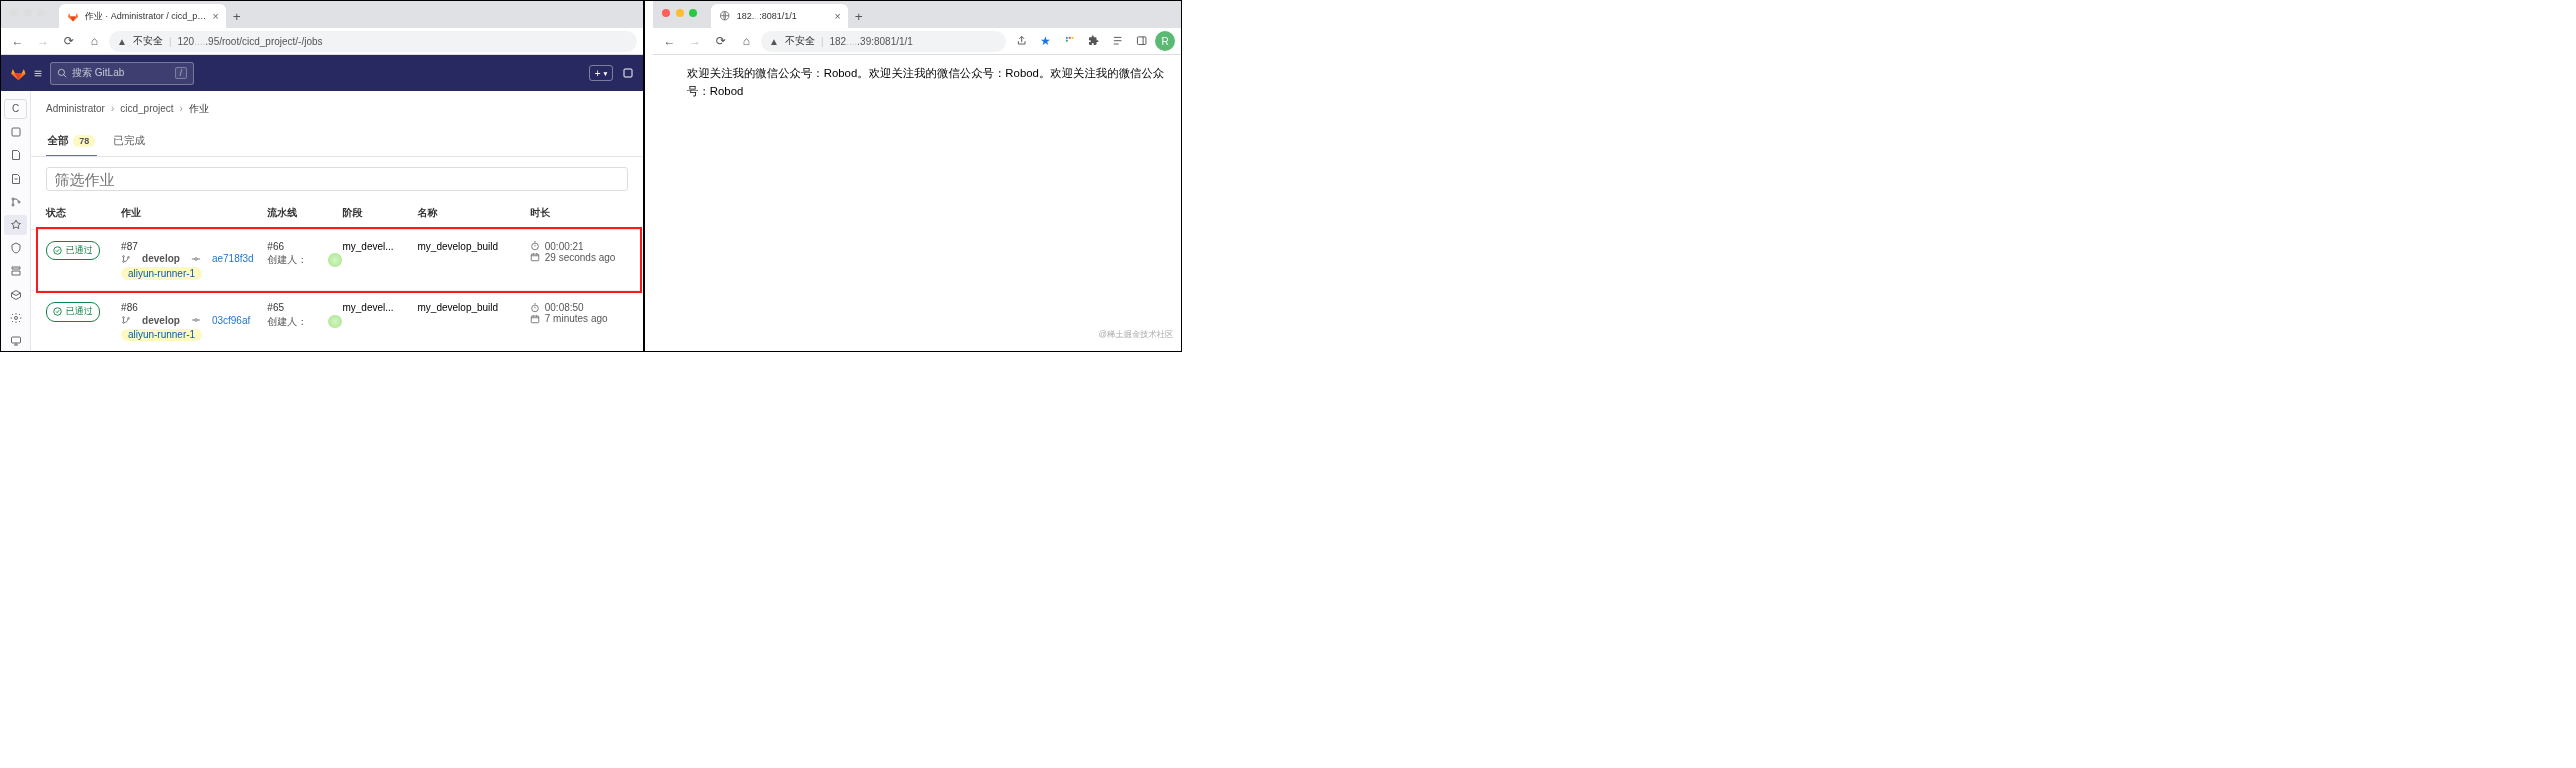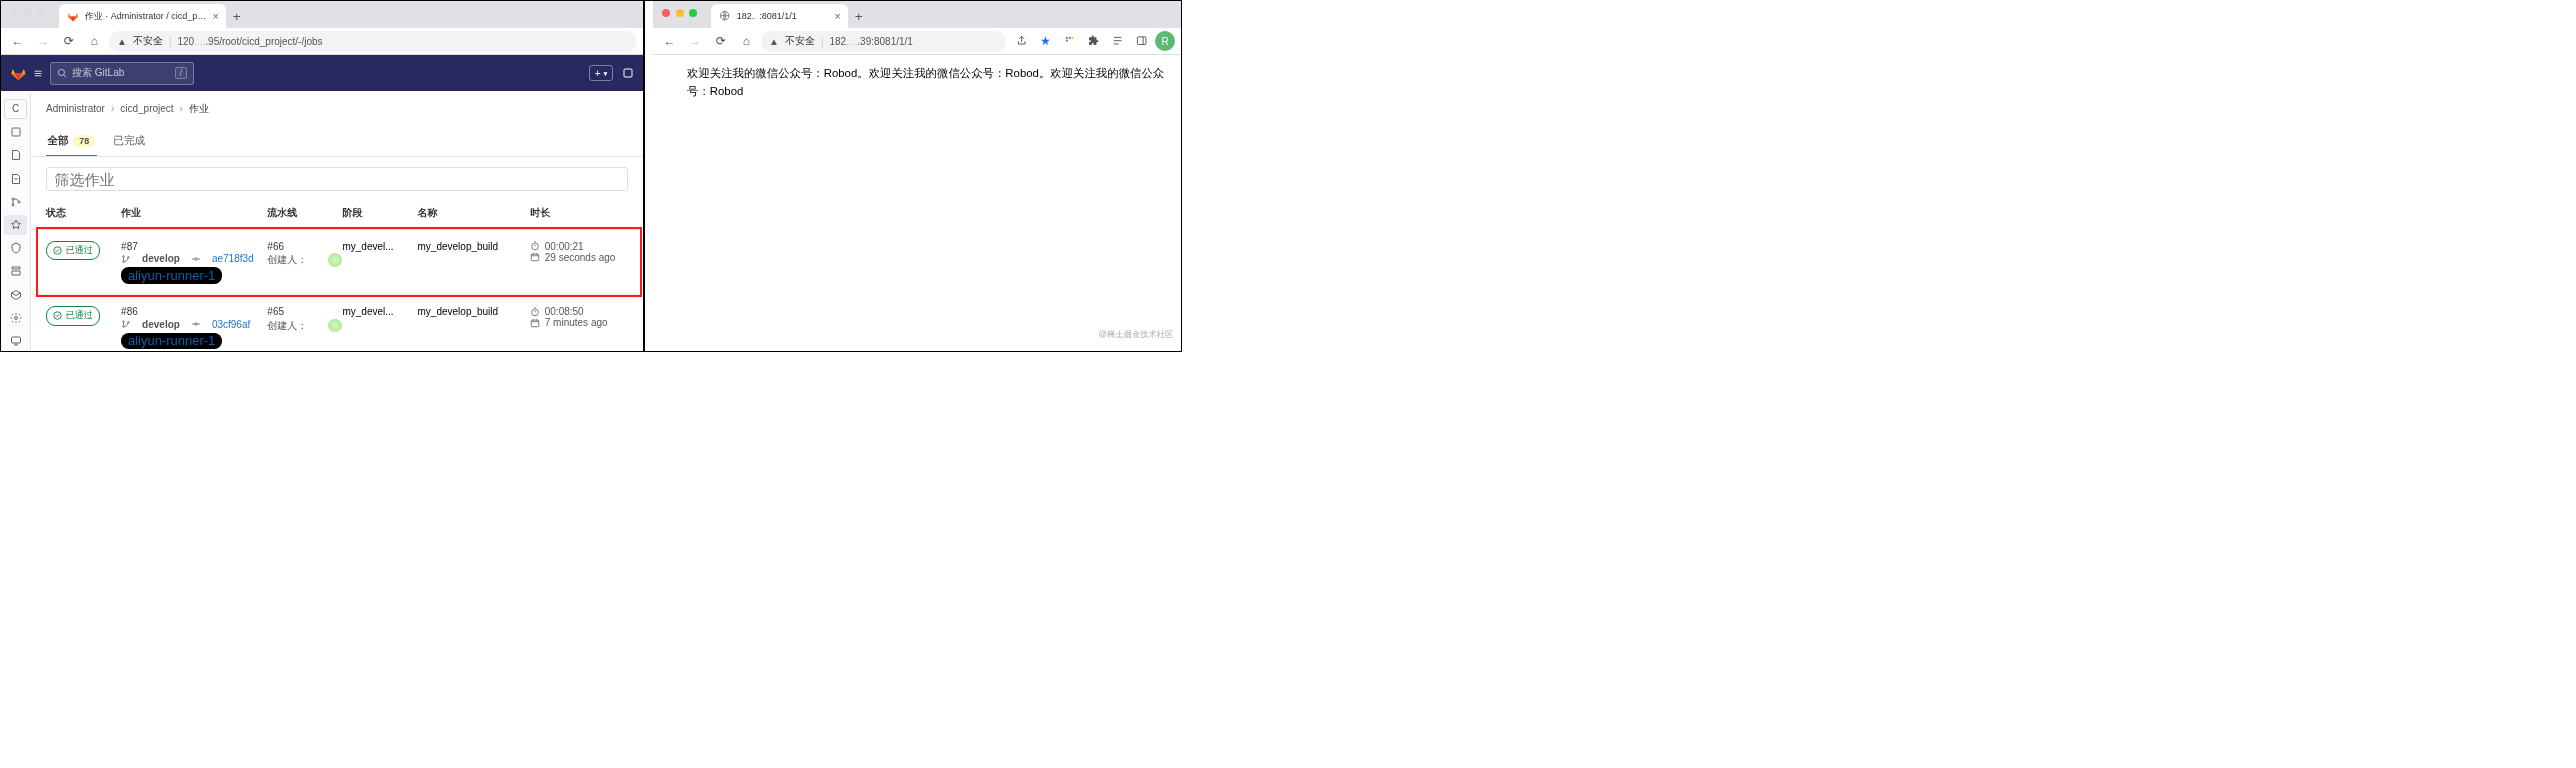--- a/index.html
+++ b/index.html
@@ -68,21 +68,21 @@
     .col-status{width:76px;} .col-job{width:148px;} .col-pipeline{width:76px;} .col-stage{width:76px;} .col-name{width:114px;} .col-duration{width:99px;}
     .gl-rows { }
     .gl-row { display:flex; padding:10.6px 15px; border-bottom:0.8px solid #eee; font-size:10px; align-items:flex-start; position:relative;}
     .highlight-box { position:absolute; border:2.3px solid #ff1a1a; pointer-events:none; left:4.6px; right:1.5px; top:-3px; bottom:-3px;}
     .status-badge { display:inline-flex; align-items:center; gap:3.8px; border:0.8px solid #108548; color:#108548; border-radius:9px; padding:2.3px 6px; font-size:9px;}
     .status-badge svg{width:9px;height:9px;}
     .job-cell .job-id { color:#333;}
     .branch-line { color:#555; display:flex; gap:11px; align-items:center; margin-top:1.5px;}
     .branch-line .branch { font-weight:600;}
     .branch-line .sha { color:#1f75cb;}
-    .runner-tag { display:inline-block; background:#000000; color:#0b5cad; border-radius:7.6px; padding:0.8px 6.8px; font-size:13px; margin-top:3px;}
+    .runner-tag { display:inline-block; background:#fef9c3; color:#0b5cad; border-radius:7.6px; padding:0.8px 6.8px; font-size:10px; margin-top:3px;}
     .pipeline-cell .pipeline-id{color:#333;}
     .creator-line { color:#555; display:flex; gap:21px; align-items:center; margin-top:1.5px;}
     .creator-avatar { width:13.7px;height:13.7px;border-radius:50%;background:radial-gradient(circle,#d4f5c5,#a5e587);}
     .duration-cell { color:#555;}
     .duration-cell .dline{display:flex;gap:4.6px;align-items:center;}
     .small-icon{width:10px;height:10px;color:#666;}
 
     
     .page-content { padding:9px 6px; font-size:11.4px; color:#000; line-height:1.6;margin-left:28px;}
     .watermark { position:absolute; right:7.6px; bottom:11px; font-size:8.3px; color:#aaa;}

